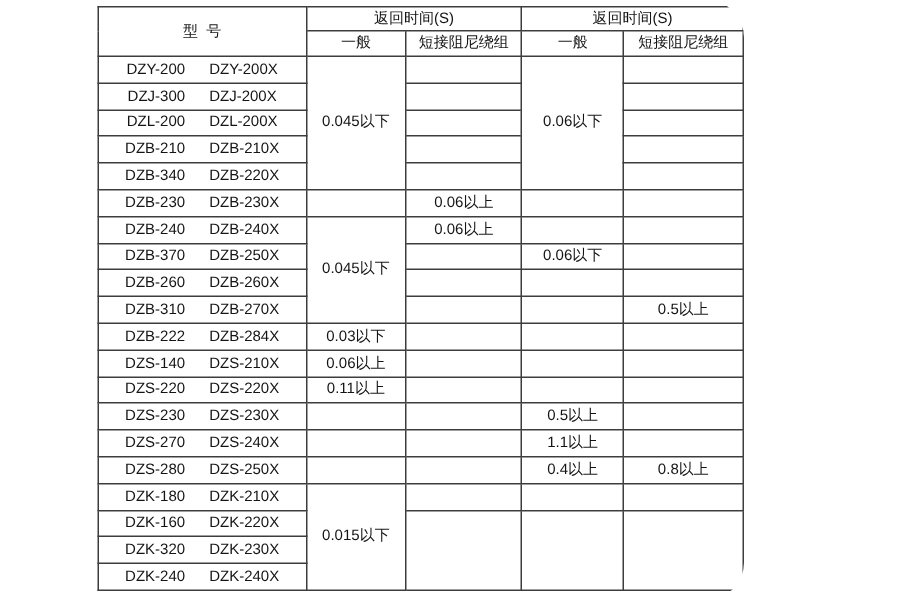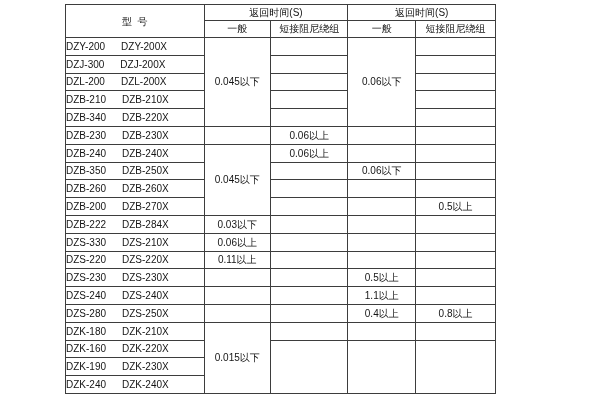--- a/index.html
+++ b/index.html
@@ -1,37 +1,37 @@
 <!DOCTYPE html>
 <html><head>
 <meta charset="utf-8">
 <style>
   html,body{margin:0;padding:0;}
   body{
     width:600px;height:400px;background:#ffffff;
     font-family:"Liberation Sans",sans-serif;
     -webkit-font-smoothing:antialiased;
   }
-  .canvas{position:relative;width:496px;height:400px;background:#ffffff;overflow:hidden;}
+  .canvas{position:relative;width:496px;height:400px;background:#ffffff;overflow:hidden;border-radius:25px;}
   table.spec{
     position:absolute;left:65px;top:4px;
     border-collapse:collapse;table-layout:fixed;
   }
   .spec th,.spec td{
     border:1px solid #3d3d3d;
     font-size:10px;font-weight:normal;color:#141414;
     text-align:center;vertical-align:middle;
     padding:0;overflow:hidden;white-space:nowrap;
     line-height:1.1;
   }
   .spec thead tr.h1{height:16px;}
   .spec thead tr.h2{height:17px;font-family:Liberation Mono, monospace;}
   .spec tbody tr{height:17.8px;}
   th.model-head{white-space:pre;}
-  .model-pair{display:flex;gap:16px;}
+  .model-pair{display:flex;justify-content:center;gap:16px;}
   .model-pair span{display:inline-block;}
 </style>
 </head>
 <body>
 
 <div class="canvas">
   <table class="spec">
     <colgroup>
         <col style="width: 148px;">
         <col style="width: 72px;">
@@ -125,21 +125,21 @@
             </div>
           </td>
           <td rowspan="4">0.045以下</td>
           <td>0.06以上</td>
           <td></td>
           <td></td>
         </tr>
         <tr>
           <td>
             <div class="model-pair">
-              <span>DZB-350</span>
+              <span>DZB-370</span>
               <span>DZB-250X</span>
             </div>
           </td>
           <td></td>
           <td>0.06以下</td>
           <td></td>
         </tr>
         <tr>
           <td>
             <div class="model-pair">
@@ -147,21 +147,21 @@
               <span>DZB-260X</span>
             </div>
           </td>
           <td></td>
           <td></td>
           <td></td>
         </tr>
         <tr>
           <td>
             <div class="model-pair">
-              <span>DZB-200</span>
+              <span>DZB-310</span>
               <span>DZB-270X</span>
             </div>
           </td>
           <td></td>
           <td></td>
           <td>0.5以上</td>
         </tr>
         <tr>
           <td>
             <div class="model-pair">
@@ -170,21 +170,21 @@
             </div>
           </td>
           <td>0.03以下</td>
           <td></td>
           <td></td>
           <td></td>
         </tr>
         <tr>
           <td>
             <div class="model-pair">
-              <span>DZS-330</span>
+              <span>DZS-140</span>
               <span>DZS-210X</span>
             </div>
           </td>
           <td>0.06以上</td>
           <td></td>
           <td></td>
           <td></td>
         </tr>
         <tr>
           <td>
@@ -206,21 +206,21 @@
             </div>
           </td>
           <td></td>
           <td></td>
           <td>0.5以上</td>
           <td></td>
         </tr>
         <tr>
           <td>
             <div class="model-pair">
-              <span>DZS-240</span>
+              <span>DZS-270</span>
               <span>DZS-240X</span>
             </div>
           </td>
           <td></td>
           <td></td>
           <td>1.1以上</td>
           <td></td>
         </tr>
         <tr>
           <td>
@@ -253,21 +253,21 @@
               <span>DZK-220X</span>
             </div>
           </td>
           <td rowspan="3"></td>
           <td rowspan="3"></td>
           <td rowspan="3"></td>
         </tr>
         <tr>
           <td>
             <div class="model-pair">
-              <span>DZK-190</span>
+              <span>DZK-320</span>
               <span>DZK-230X</span>
             </div>
           </td>
         </tr>
         <tr>
           <td>
             <div class="model-pair">
               <span>DZK-240</span>
               <span>DZK-240X</span>
             </div>

